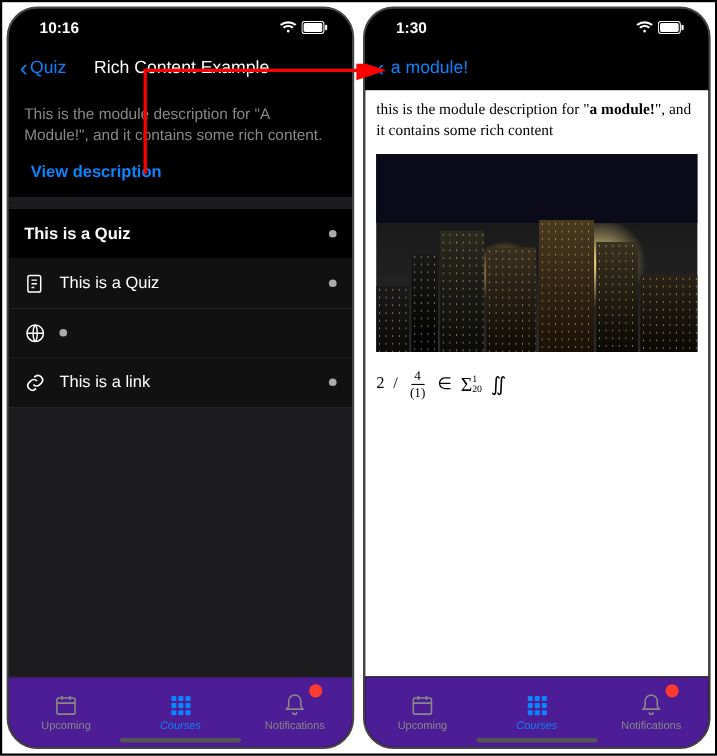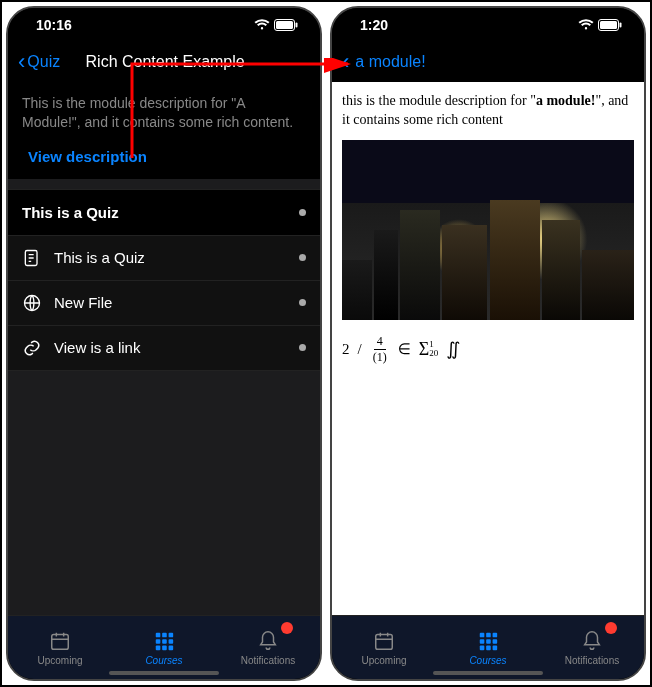--- a/index.html
+++ b/index.html
@@ -171,21 +171,21 @@
     gap: 8px;
   }
   .frac { display:inline-flex; flex-direction:column; align-items:center; font-size:12px; }
   .frac .n { border-bottom:1px solid #000; padding:0 3px; }
   .frac .d { padding:0 3px; }
   .sumsym { font-size:18px; }
   .supsub { display:inline-flex; flex-direction:column; font-size:9px; line-height:1; }
 
   .tab-bar {
     height: 64px;
-    background: #0f172a;
+    background: #4c1d95;
     display: flex;
     border-top: 1px solid #222;
   }
   .tab {
     flex:1;
     display:flex;
     flex-direction:column;
     align-items:center;
     justify-content:center;
     gap:3px;
@@ -270,32 +270,31 @@
         <span class="dot"></span>
       </div>
 
       <div class="list-item">
         <span class="item-icon">
           <svg viewBox="0 0 24 24" width="20" height="20" fill="none" stroke="#fff" stroke-width="1.6">
               <circle cx="12" cy="12" r="9"></circle>
               <path d="M3 12h18M12 3c3 3 3 15 0 18M12 3c-3 3-3 15 0 18"></path>
             </svg>
         </span>
-        <span class="item-label">New File</span>
         <span class="dot"></span>
       </div>
 
       <div class="list-item">
         <span class="item-icon">
           <svg viewBox="0 0 24 24" width="20" height="20" fill="none" stroke="#fff" stroke-width="1.8">
               <path d="M10 14a5 5 0 007 0l2-2a5 5 0 00-7-7l-1 1"></path>
               <path d="M14 10a5 5 0 00-7 0l-2 2a5 5 0 007 7l1-1"></path>
             </svg>
         </span>
-        <span class="item-label">View is a link</span>
+        <span class="item-label">This is a link</span>
         <span class="dot"></span>
       </div>
 
       <div style="flex:1;background:#1c1c1e"></div>
     </div>
 
     <div class="tab-bar">
       <div class="tab">
         <svg viewBox="0 0 24 24" fill="none" stroke="currentColor" stroke-width="1.6">
             <rect x="3" y="5" width="18" height="16" rx="2"></rect>
@@ -323,21 +322,21 @@
           </svg>
         <span>Notifications</span>
         <span class="badge"></span>
       </div>
     </div>
     <div class="home-indicator"></div>
   </div>
 
   <div class="phone right">
     <div class="status-bar">
-      <span>1:20</span>
+      <span>1:30</span>
       <span class="status-icons">
         <span class="wifi">
           <svg width="16" height="12" viewBox="0 0 16 12">
               <path d="M8 10.5a1.2 1.2 0 100-2.4 1.2 1.2 0 000 2.4zM3 5.5a8 8 0 0110 0l-1.4 1.4a6 6 0 00-7.2 0L3 5.5zM0.5 3A12 12 0 0115.5 3l-1.4 1.4a10 10 0 00-12.2 0L0.5 3z" fill="#fff"></path>
             </svg>
         </span>
         <span class="battery">
           <svg width="24" height="12" viewBox="0 0 24 12">
               <rect x="0.5" y="0.5" width="20" height="11" rx="2.5" stroke="#fff" fill="none"></rect>
               <rect x="2" y="2" width="17" height="8" rx="1.5" fill="#fff"></rect>

